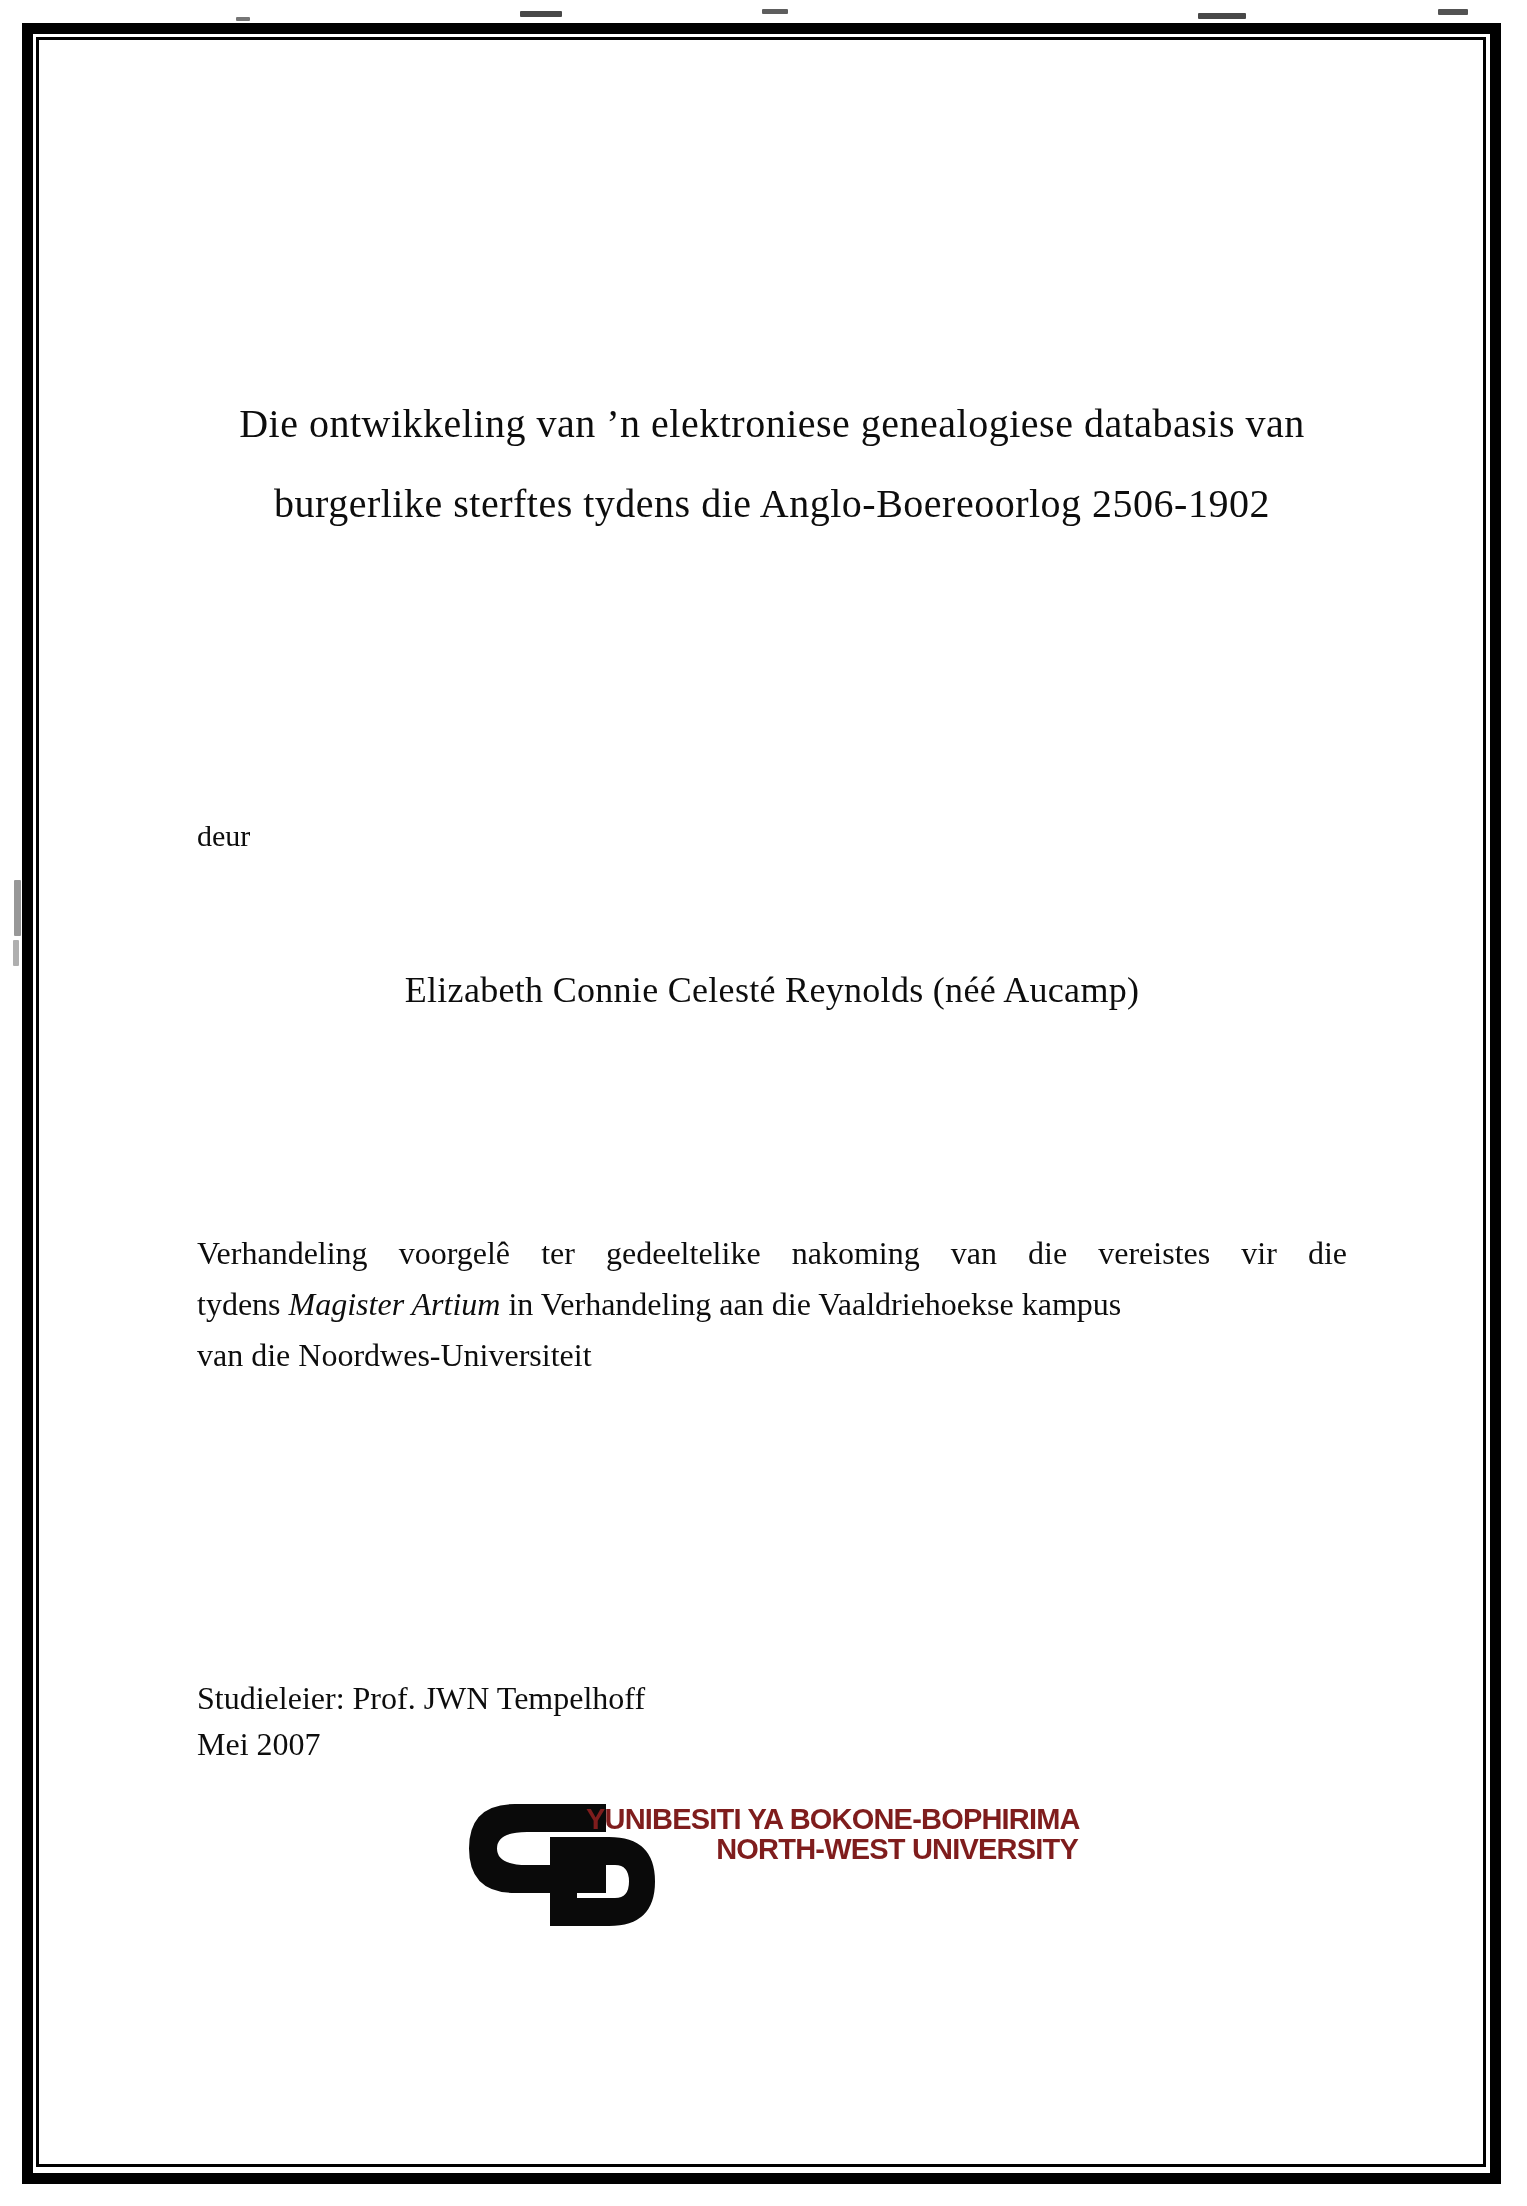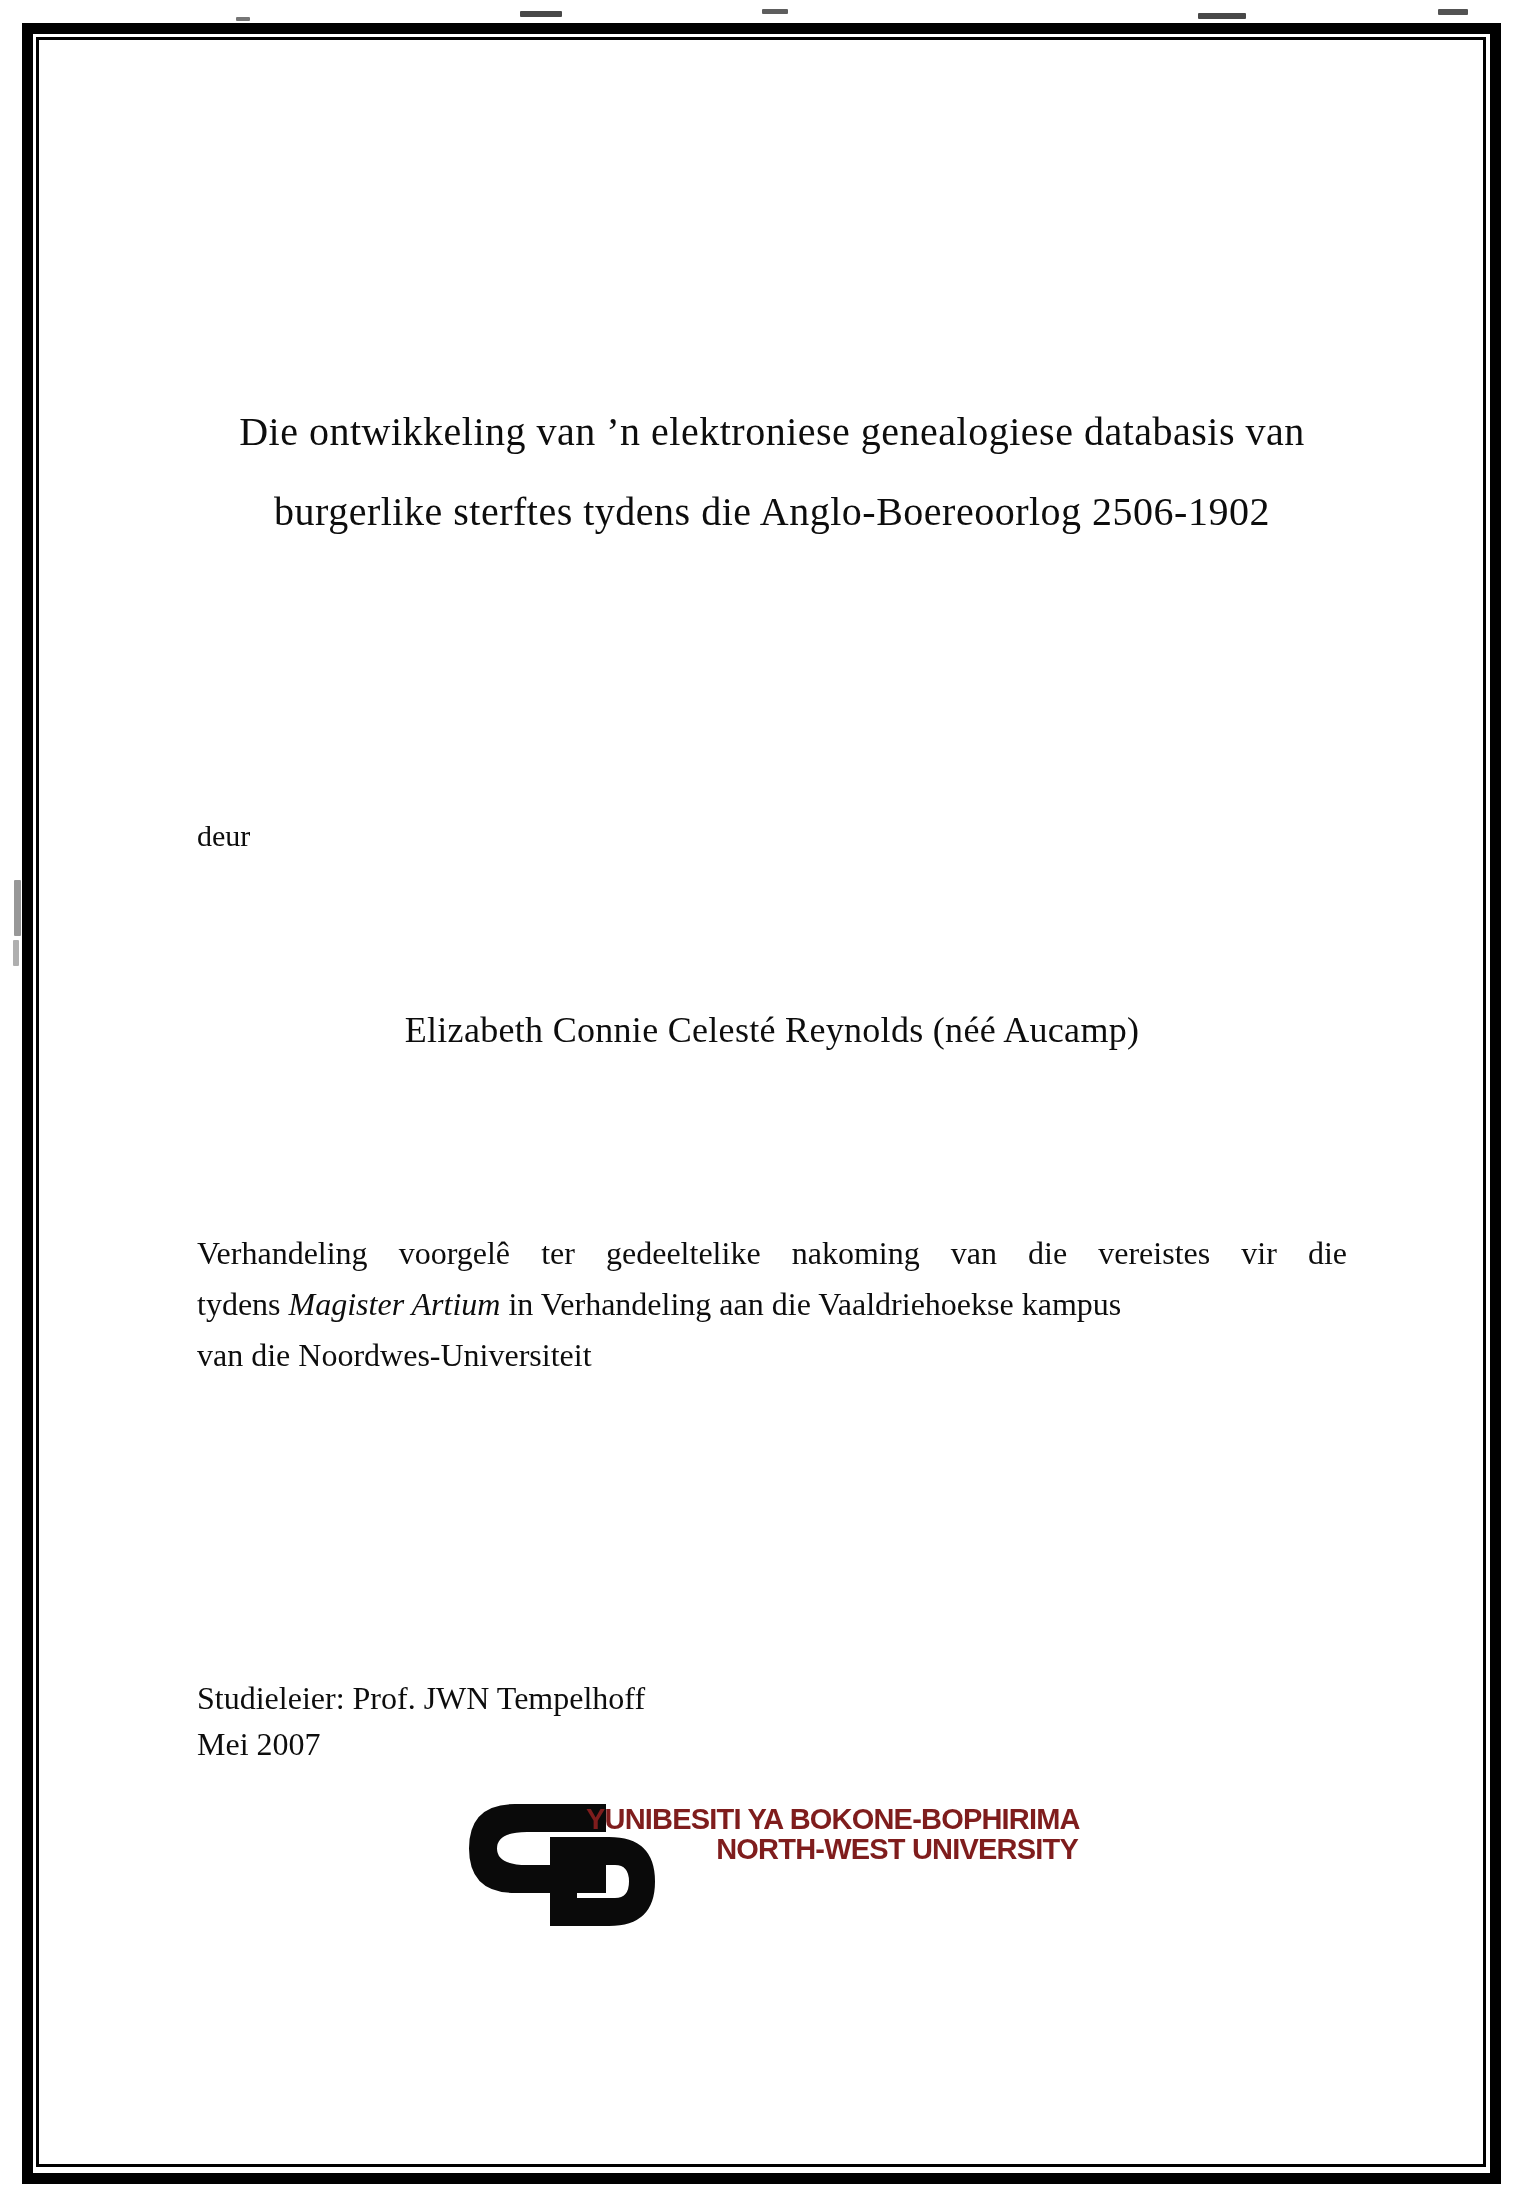--- a/index.html
+++ b/index.html
@@ -33,40 +33,39 @@
   .a2{left:762px;top:9px;width:26px;height:5px;opacity:.7;}
   .a3{left:1198px;top:13px;width:48px;height:6px;opacity:.8;}
   .a4{left:1438px;top:9px;width:30px;height:6px;opacity:.75;}
   .a5{left:236px;top:17px;width:14px;height:4px;opacity:.6;}
   .a6{left:14px;top:880px;width:7px;height:56px;opacity:.45;}
   .a7{left:13px;top:940px;width:6px;height:26px;opacity:.35;}
 
   .content-line{position:absolute;left:197px;width:1150px;}
 
   .title{
-    top:392px;
+    top:384px;
     text-align:center;
     font-size:40px;
     line-height:80px;
     letter-spacing:0.5px;
     white-space:nowrap;
   }
   .byline{
     top:820px;
     text-align:left;
     font-size:30px;
     line-height:32px;
   }
   .author{
     top:970px;
     text-align:center;
     font-size:36px;
     line-height:40px;
     letter-spacing:0.3px;
-    margin-top:40px;
   }
   .thesis{
     top:1228px;
     font-size:32px;
     line-height:51px;
   }
   .thesis .justified{
     text-align:justify;
     text-align-last:justify;
   }

